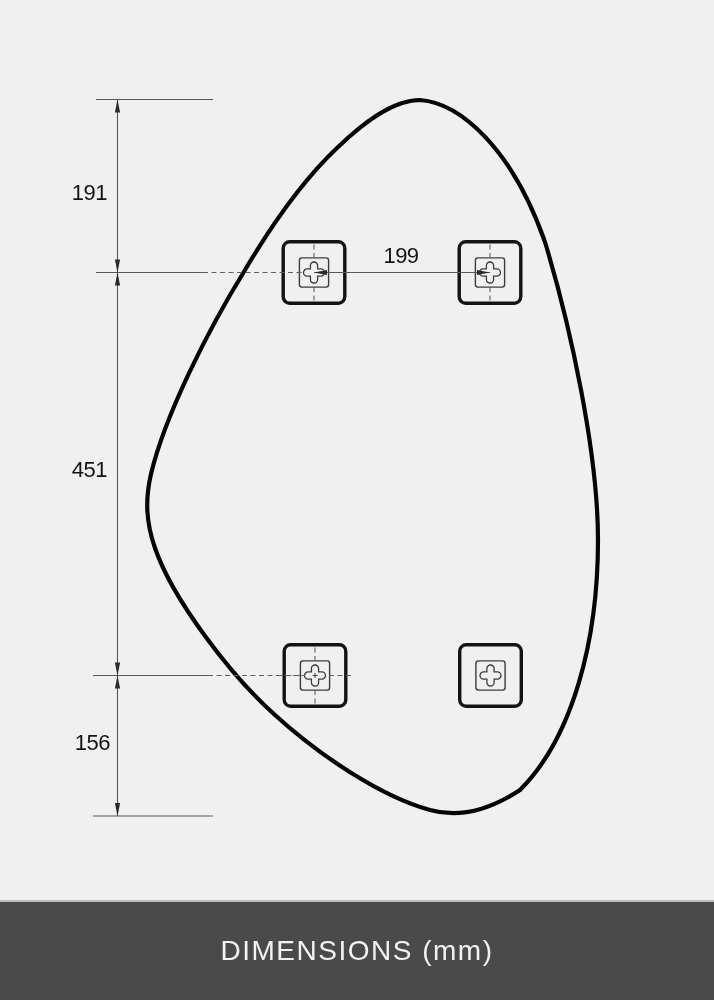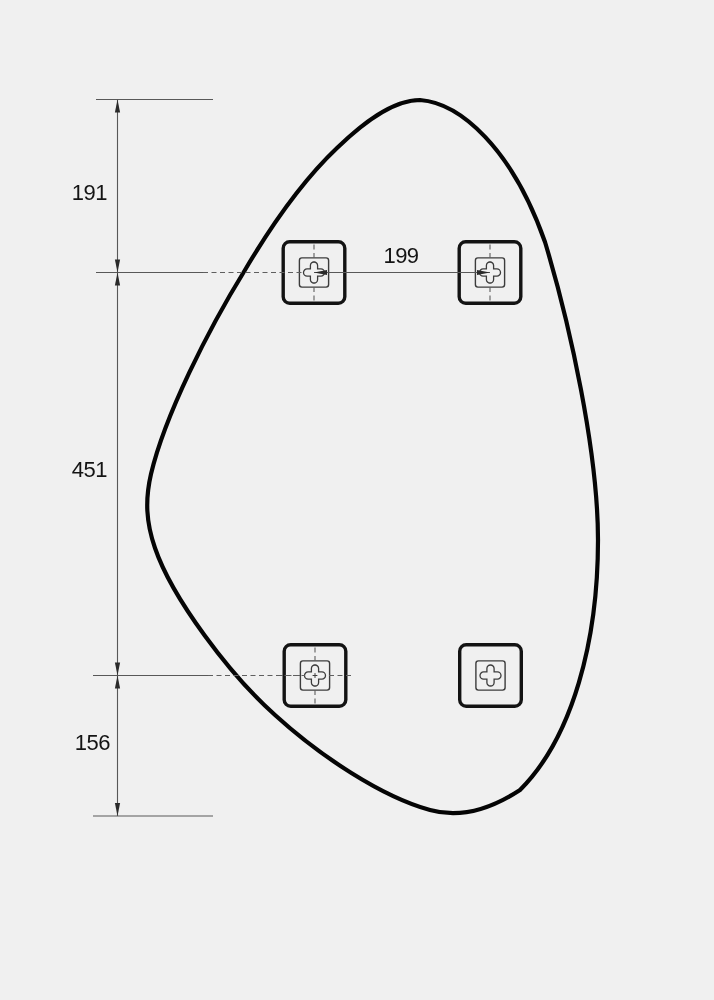--- a/index.html
+++ b/index.html
@@ -155,14 +155,17 @@
       <path class="arrowhead" d="M 314 272.5 L 327 269.9 L 327 275.1 Z"></path>
       <path class="arrowhead" d="M 490 272.5 L 477 269.9 L 477 275.1 Z"></path>
 
       <text class="dim-label" x="107" y="200" text-anchor="end">191</text>
       <text class="dim-label" x="401" y="263" text-anchor="middle">199</text>
       <text class="dim-label" x="107" y="477" text-anchor="end">451</text>
       <text class="dim-label" x="110" y="750" text-anchor="end">156</text>
     </svg>
   </div>
 
+  <div class="footer-bar">
+    <span class="footer-title">DIMENSIONS (mm)</span>
+  </div>
 
 </div>
 
 </body></html>

